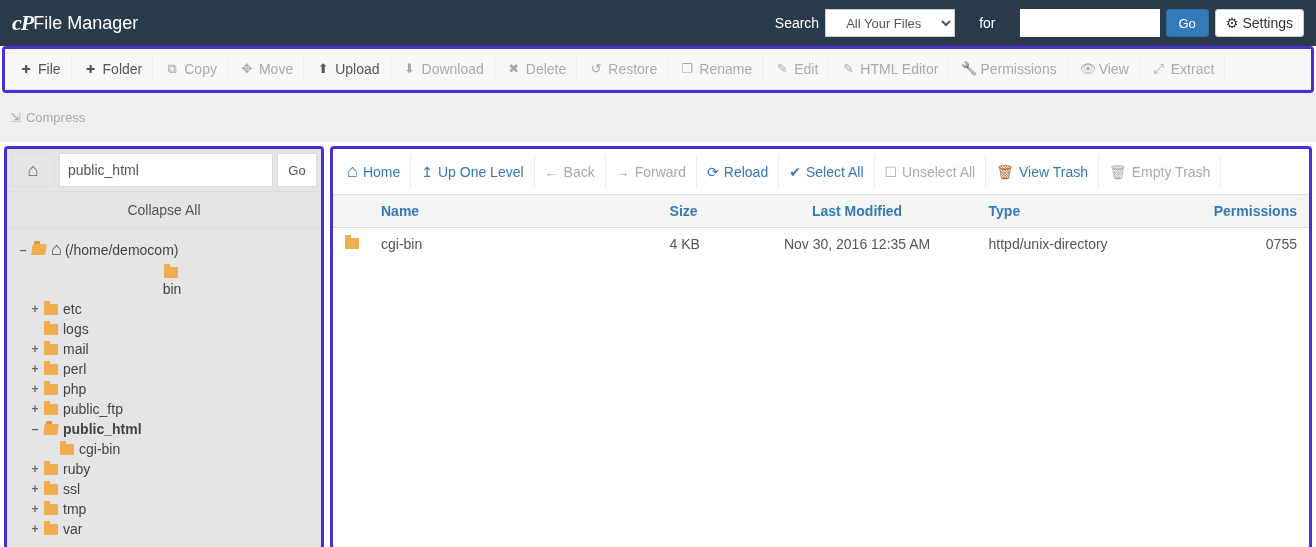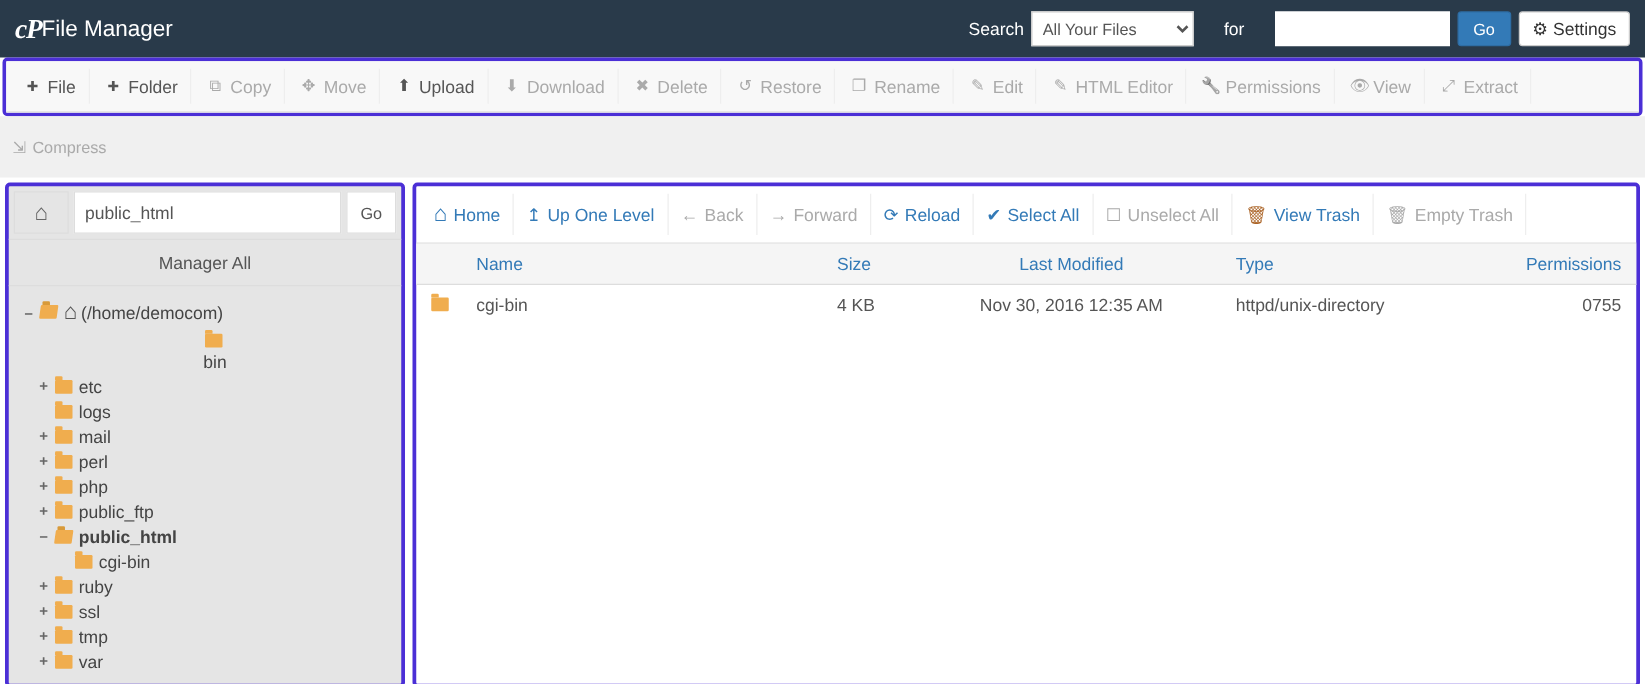--- a/index.html
+++ b/index.html
@@ -3,21 +3,21 @@
 <meta charset="utf-8">
 <style>
 * { box-sizing: border-box; margin: 0; padding: 0; }
 body { font-family: "Helvetica Neue", Arial, sans-serif; font-size: 14px; color: #555; background: #fff; width: 1316px; }
 
 
 .topbar { background: #293a4a; color: #fff; height: 46px; display: flex; align-items: center; padding: 0 12px; }
 .topbar .title { font-size: 18px; }
 .topbar .spacer { flex: 1; }
 .topbar .search-label { margin-right: 6px; }
-.topbar select { height: 28px; width: 130px; background: #fff; border: 1px solid #ccc; font-size: 13px; padding: 0 4px; color:#555; }
+.topbar select { height: 28px; width: 130px; background: #fff; border: 1px solid #ccc; font-size: 13px; padding: 0 16px; color:#555; }
 .topbar .for-label { margin: 0 24px; }
 .topbar input[type=text] { height: 28px; width: 140px; border: none; padding: 0 6px; font-size: 13px;}
 .topbar .go-btn { background: #337ab7; color:#fff; border:1px solid #2e6da4; height: 28px; padding: 0 12px; margin: 0 6px; cursor:pointer; border-radius:3px; font-size:13px;}
 .topbar .settings-btn { background:#fff; color:#333; border:1px solid #ccc; height: 28px; padding: 0 10px; cursor:pointer; border-radius:3px; font-size:14px; display:flex; align-items:center; gap:4px;}
 
 
 .toolbar-wrap { border: 3px solid #4b2fd6; border-radius: 4px; margin: 0 2px; margin-top:0;}
 .toolbar { background: #f8f8f8; border-bottom: 1px solid #e0e0e0; padding: 6px 4px; display: flex; flex-wrap: wrap; gap: 2px; }
 .tool-btn { padding: 6px 10px; color: #555; display: inline-flex; align-items: flex-start; gap: 5px; cursor:pointer; border-right: 1px solid #eee; font-size:14px;}
 .tool-btn.disabled { color: #aaa; }
@@ -46,21 +46,21 @@
 .tree li.active > .lbl { font-weight:bold; }
 .tree .root-home { color:#555; }
 
 
 .actionbar { display:flex; border-bottom:1px solid #ddd; padding: 6px 4px; flex-wrap:wrap;}
 .act-btn { padding: 6px 10px; color:#337ab7; display:inline-flex; align-items:center; gap:5px; cursor:pointer; border-right:1px solid #eee; font-size:14px;}
 .act-btn.disabled { color:#aaa; }
 
 
 .tbl { width:100%; }
-.tbl-head { display:flex; background:#f5f5f5; border-bottom:1px solid #ddd; color:#337ab7; font-size:14px;}
+.tbl-head { display:flex; background:#f5f5f5; border-bottom:1px solid #ddd; color:#337ab7; font-size:14px;font-weight:bold;}
 .tbl-head .col, .tbl-row .col { padding: 8px 12px; }
 .col-icon { width: 36px; }
 .col-name { flex: 1.6; }
 .col-size { width: 80px; }
 .col-modified { flex: 1.3; text-align:center;}
 .col-type { flex: 1.2; }
 .col-perm { width: 110px; text-align:right; }
 .tbl-row { display:flex; align-items:center; font-size:14px; color:#555; cursor:pointer;}
 
 
@@ -182,21 +182,21 @@
 <div class="main">
 
   <div class="panel left-panel">
     <div class="path-row">
       <div class="home-btn">
           <span class="i-home"></span>
         </div>
       <input class="path-input" value="public_html" style="">
       <button class="go-path-btn">Go</button>
     </div>
-    <div class="collapse-row">Manager All</div>
+    <div class="collapse-row">Collapse All</div>
     <div class="tree">
       <ul style="padding-left:4px;">
         <li>
           <span class="expander">–</span>
           <span class="folder-open-ico"></span>
           <span class="i-home root-home"></span>
           <span class="lbl">(/home/democom)</span>
         </li>
       </ul>
       <ul id="tree-children">

